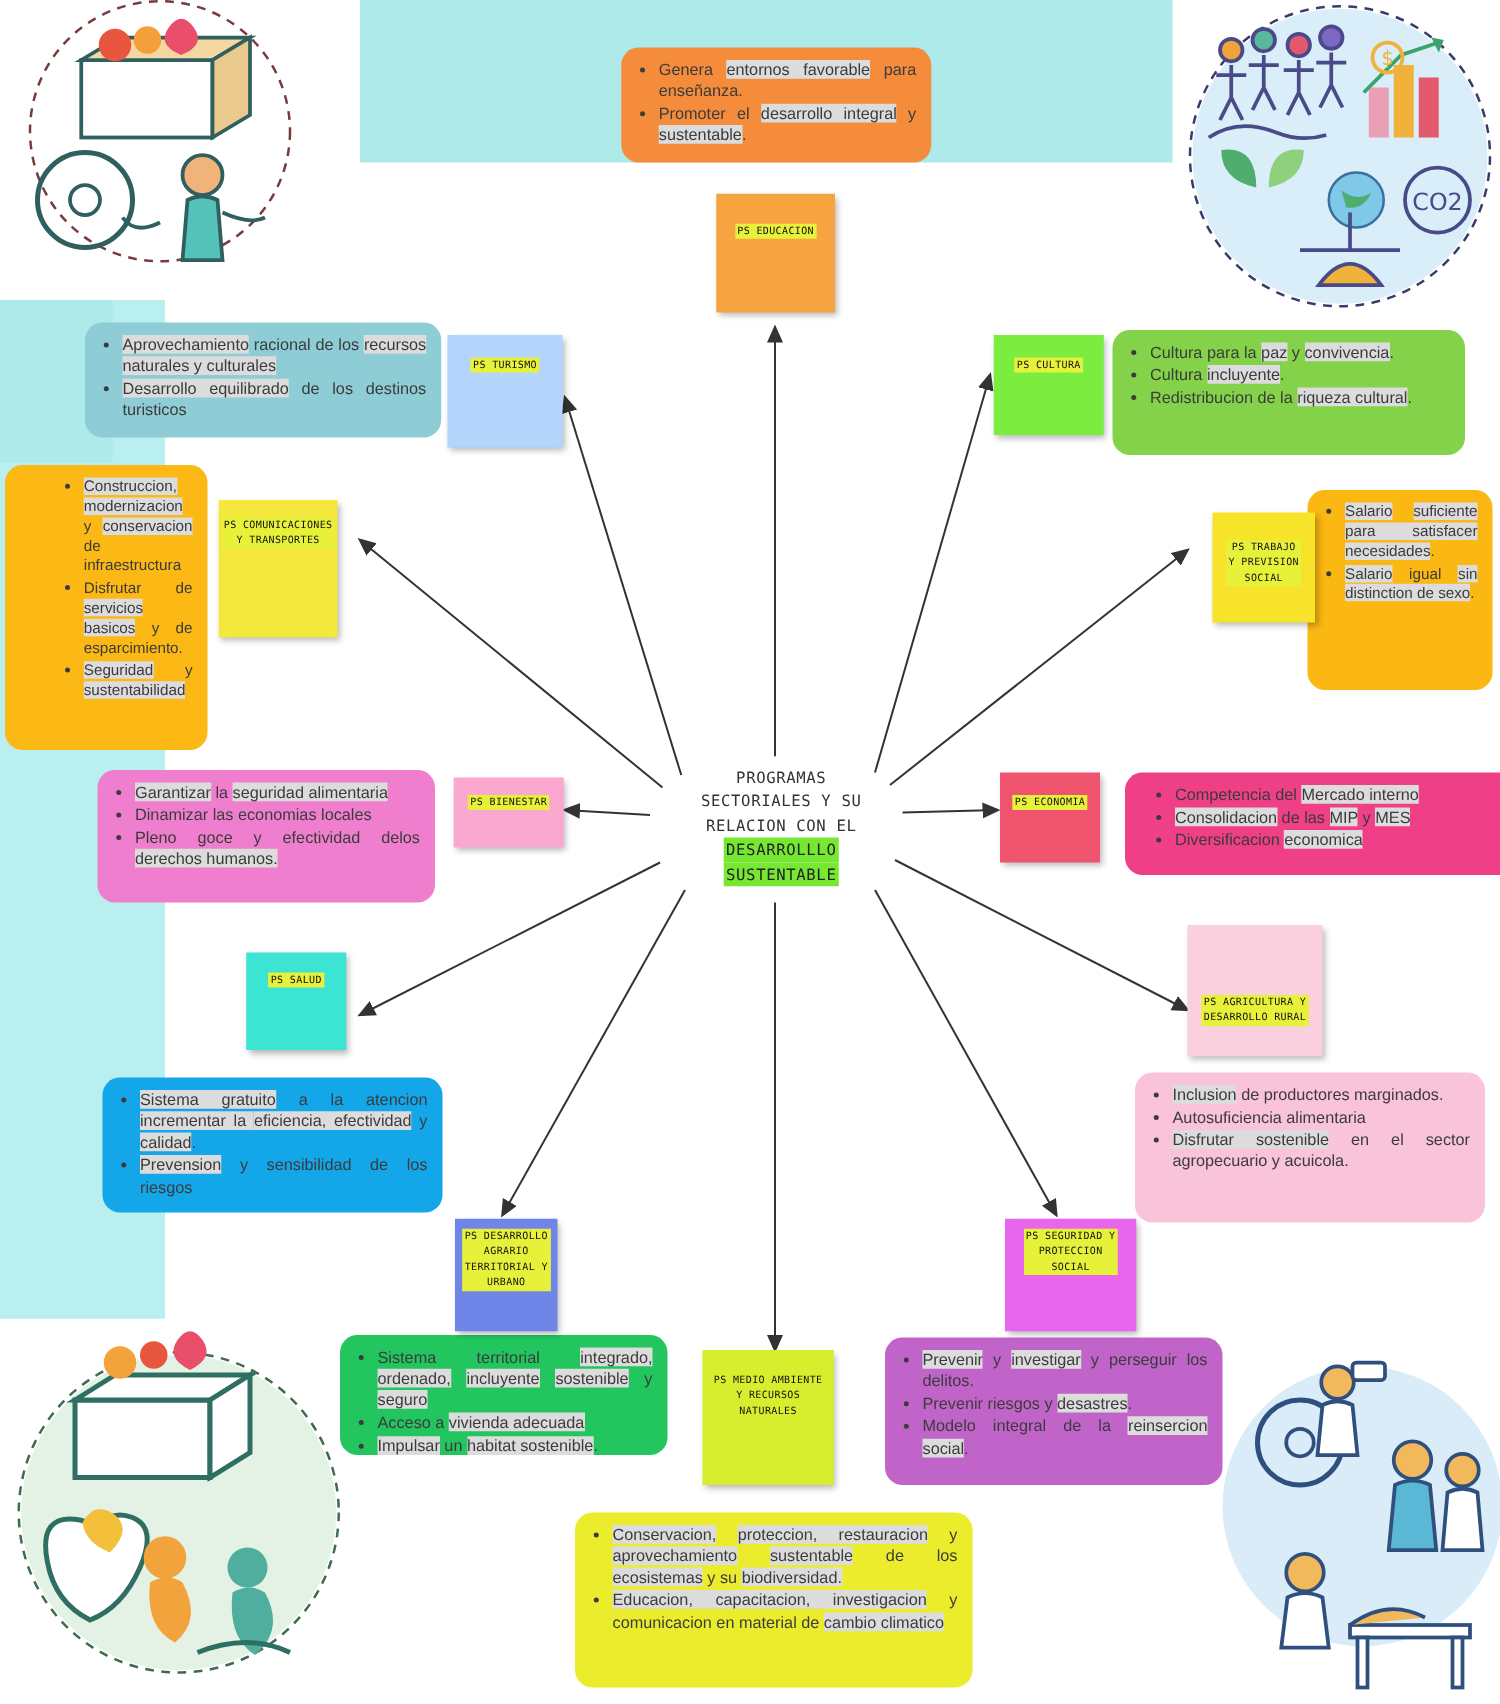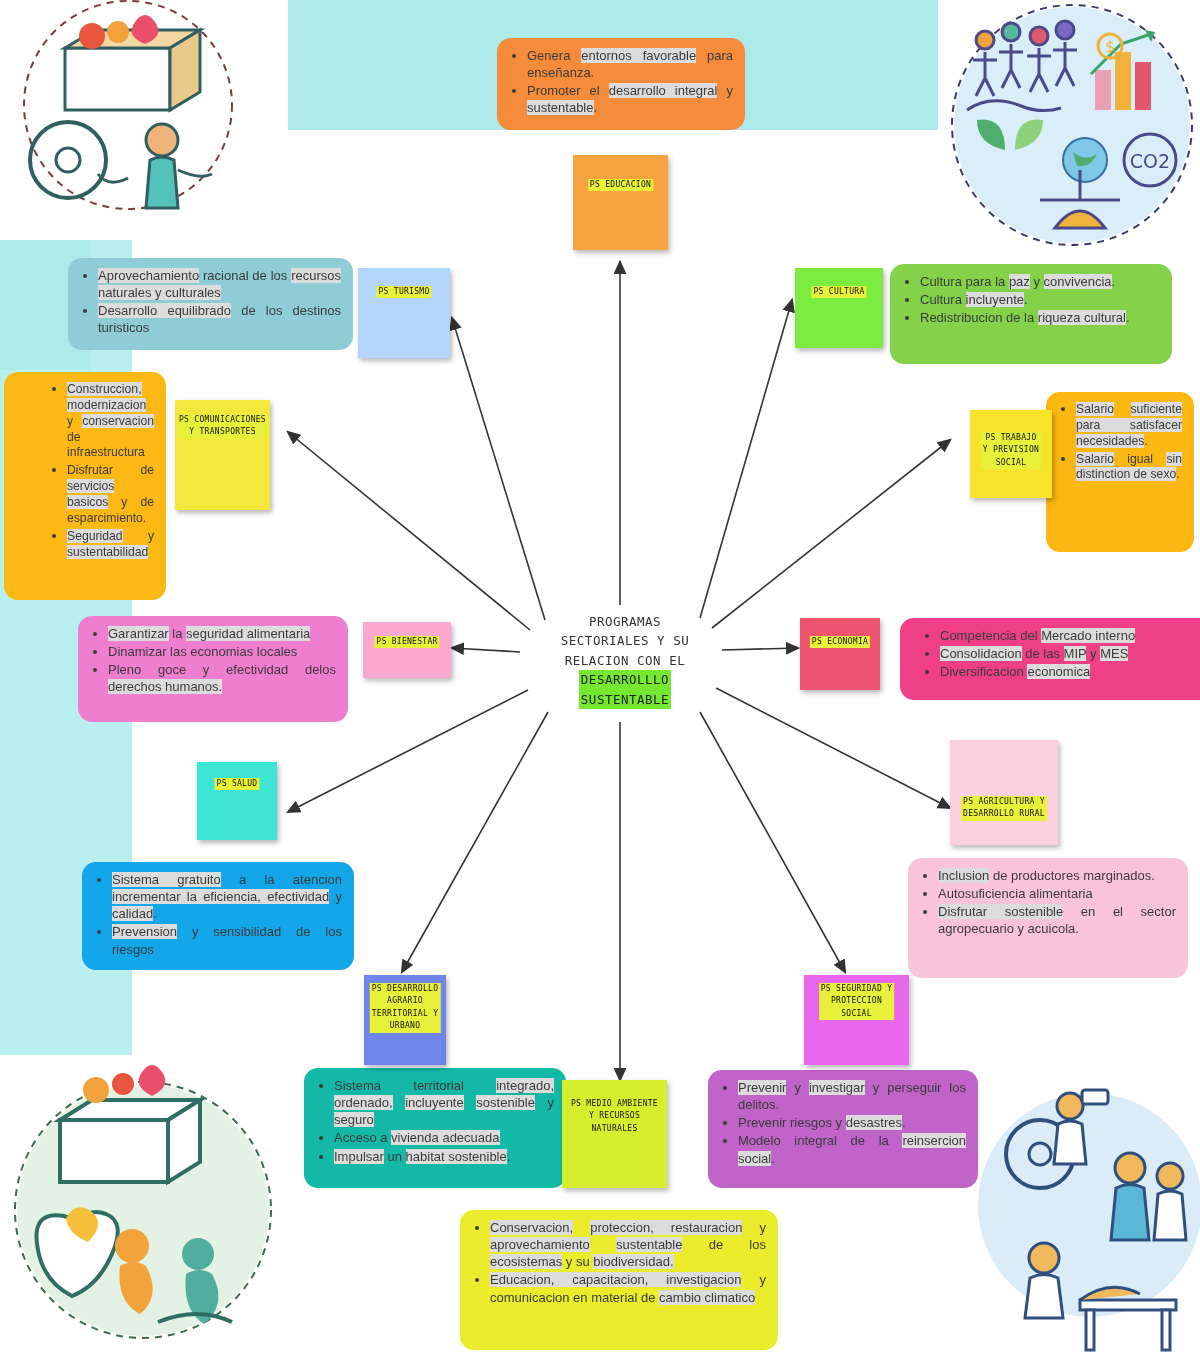--- a/index.html
+++ b/index.html
@@ -293,21 +293,21 @@
   </div>
 
 <div class="bubble" style="left:908px;top:858px;width:280px;height:120px;background:#f9c3da;">
     <ul>
       <li><span class="hl">Inclusion</span><span> de productores marginados.</span></li>
       <li><span>Autosuficiencia alimentaria</span></li>
       <li><span class="hl">Disfrutar sostenible</span><span> en el sector agropecuario y acuicola.</span></li>
     </ul>
   </div>
 
-<div class="bubble" style="left:272px;top:1068px;width:262px;height:120px;background:#14b8a6;margin-left:32px;">
+<div class="bubble" style="left:272px;top:1068px;width:262px;height:96px;background:#22c55e;">
     <ul>
       <li><span>Sistema territorial </span><span class="hl">integrado, ordenado,</span><span> </span><span class="hl">incluyente</span><span> </span><span class="hl">sostenible</span><span> y </span><span class="hl">seguro</span></li>
       <li><span>Acceso a </span><span class="hl">vivienda adecuada</span></li>
       <li><span class="hl">Impulsar</span><span> un </span><span class="hl">habitat sostenible</span><span>.</span></li>
     </ul>
   </div>
 
 <div class="bubble" style="left:708px;top:1070px;width:270px;height:118px;background:#c164ca;">
     <ul>
       <li><span class="hl">Prevenir</span><span> y </span><span class="hl">investigar</span><span> y perseguir los delitos.</span></li>

